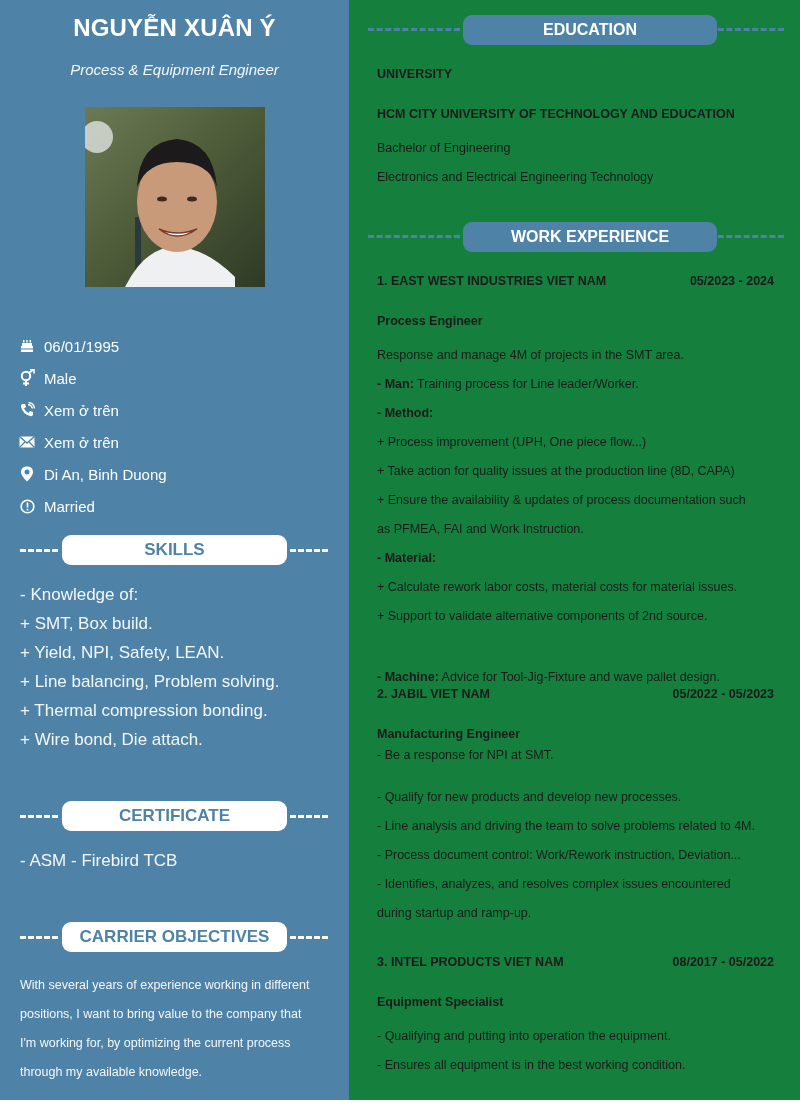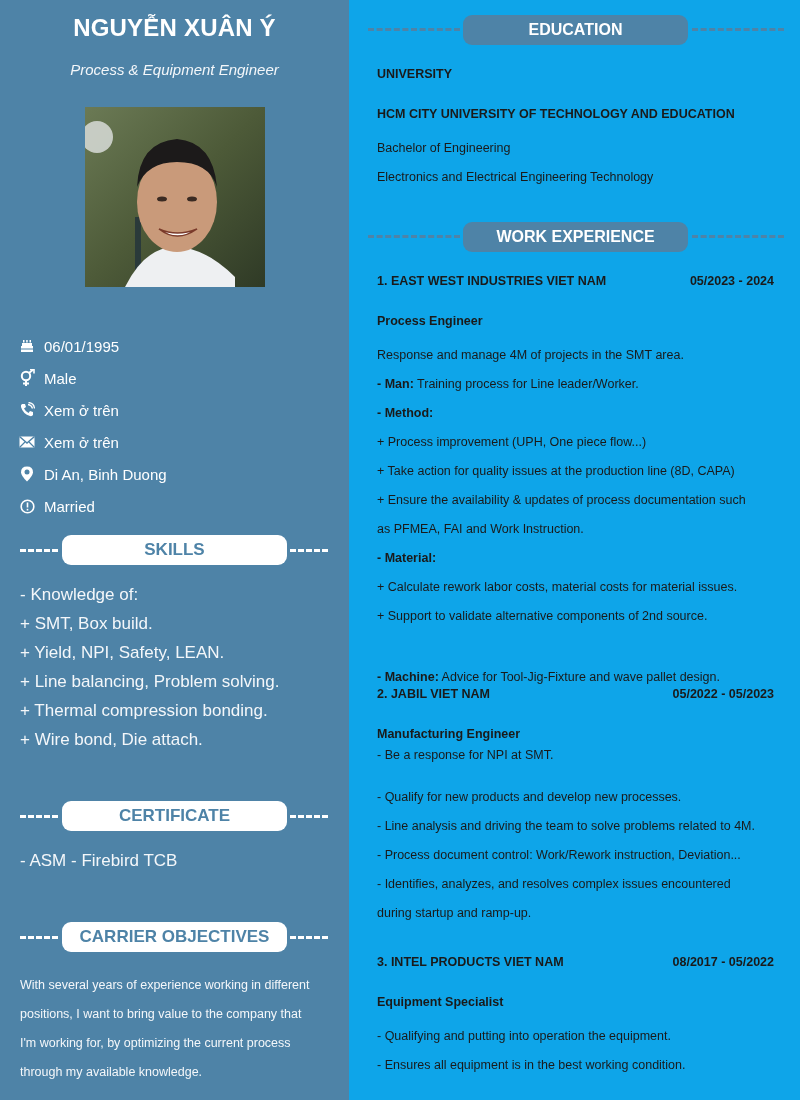--- a/index.html
+++ b/index.html
@@ -1,18 +1,18 @@
 <!DOCTYPE html>
 <html><head>
 <meta charset="utf-8">
 <style>
   * { box-sizing: border-box; margin: 0; padding: 0; }
   html, body { width: 800px; height: 1105px; background: #ffffff; overflow: hidden; }
   body { font-family: "Liberation Sans", "DejaVu Sans", sans-serif; position: relative; }
-  .page { position: absolute; left: 0; top: 0; width: 800px; height: 1100px; background: #0ea5e9; }
+  .page { position: absolute; left: 0; top: 0; width: 800px; height: 1100px; background: #15803d; }
   .sidebar { position: absolute; left: 0; top: 0; width: 349px; height: 1100px; background: #4e83a7; color: #fff; }
   .name { position: absolute; top: 14px; left: 0; width: 349px; text-align: center; font-size: 24px; font-weight: bold; letter-spacing: 0.2px; }
   .title { position: absolute; top: 61px; left: 0; width: 349px; text-align: center; font-size: 15px; font-style: italic; color: #f4f7fa; }
   .photo { position: absolute; left: 85px; top: 107px; width: 180px; height: 180px; overflow: hidden; background: #3e4a32; }
   .photo svg { display: block; }
   .info { position: absolute; left: 18px; top: 330px; width: 320px; }
   .info-row { height: 32px; display: flex; align-items: center; font-size: 15px; }
   .info-row .ic { width: 18px; height: 18px; margin-right: 8px; display: flex; align-items: center; justify-content: center; }
   .side-head { position: absolute; left: 20px; width: 308px; height: 30px; }
   .side-head .dash { position: absolute; top: 14px; height: 0; border-top: 3px dashed #ffffff; width: 38px; }
@@ -21,21 +21,21 @@
   .side-head .pill { position: absolute; left: 42px; width: 225px; height: 30px; background: #fff; border-radius: 9px; color: #4e83a7; font-weight: bold; font-size: 17px; text-align: center; line-height: 30px; }
   .side-list { position: absolute; left: 20px; width: 320px; font-size: 17px; color: #f4f7fa; }
   .side-list div { height: 29px; line-height: 20px; }
   .objective { position: absolute; left: 20px; top: 971px; width: 315px; font-size: 12.5px; line-height: 29px; color: #f4f7fa; }
 
   .main { position: absolute; left: 368px; top: 0; width: 416px; }
   .main-head { position: absolute; left: 0; width: 416px; height: 30px; }
   .main-head .dash { position: absolute; top: 13px; border-top: 3px dashed #4e83a7; }
   .main-head .dash.l { left: 0; width: 92px; }
   .main-head .dash.r { right: 0; width: 92px; }
-  .main-head .pill { position: absolute; left: 95px; width: 225px; height: 30px; border-radius: 9px; background: #4e83a7; color: #fff; font-weight: bold; font-size: 16px; text-align: center; line-height: 30px; }
+  .main-head .pill { position: absolute; left: 95px; width: 254px; height: 30px; border-radius: 9px; background: #4e83a7; color: #fff; font-weight: bold; font-size: 16px; text-align: center; line-height: 30px; }
   .txt { position: absolute; left: 9px; font-size: 12.5px; color: #1a1a1a; white-space: nowrap; }
   .bold { font-weight: bold; }
   .job-head { position: absolute; left: 9px; width: 397px; font-size: 12.5px; font-weight: bold; color: #1a1a1a; display: flex; justify-content: space-between; }
 </style>
 </head>
 <body>
 
 <div class="page">
 
   <div class="sidebar">

